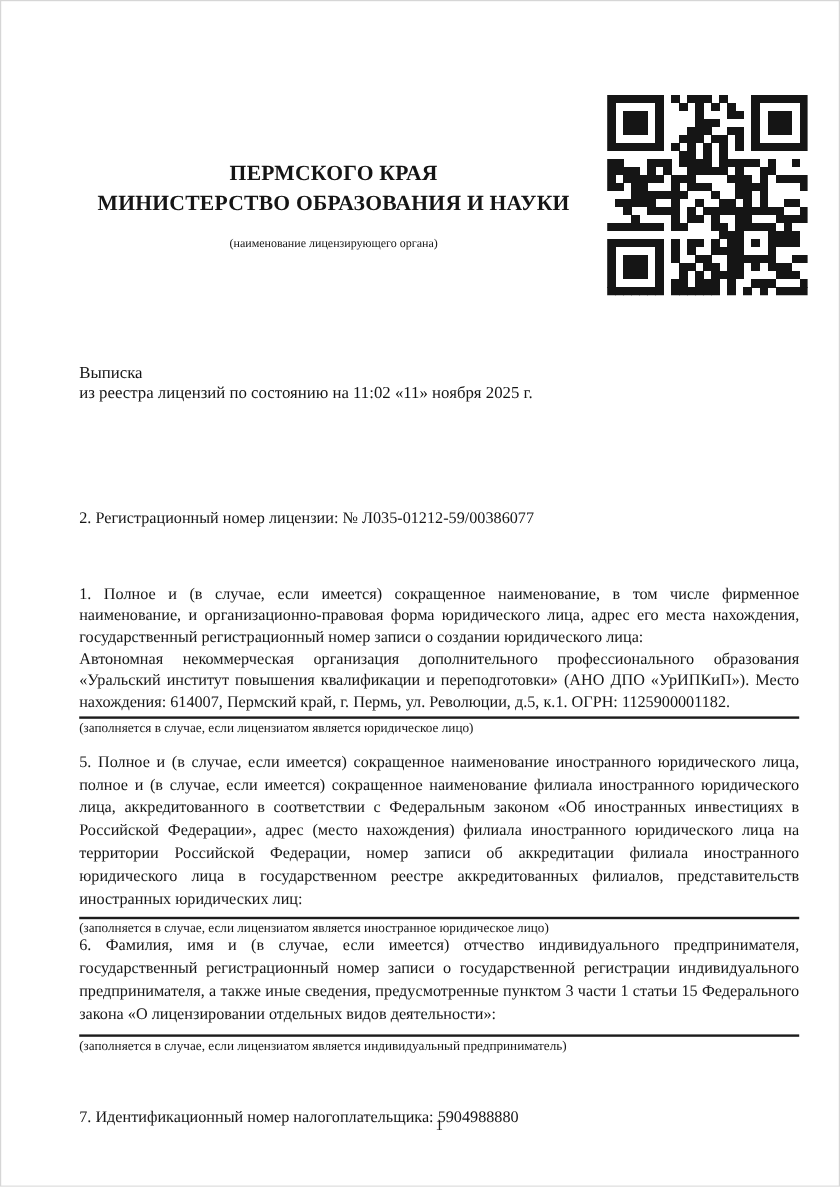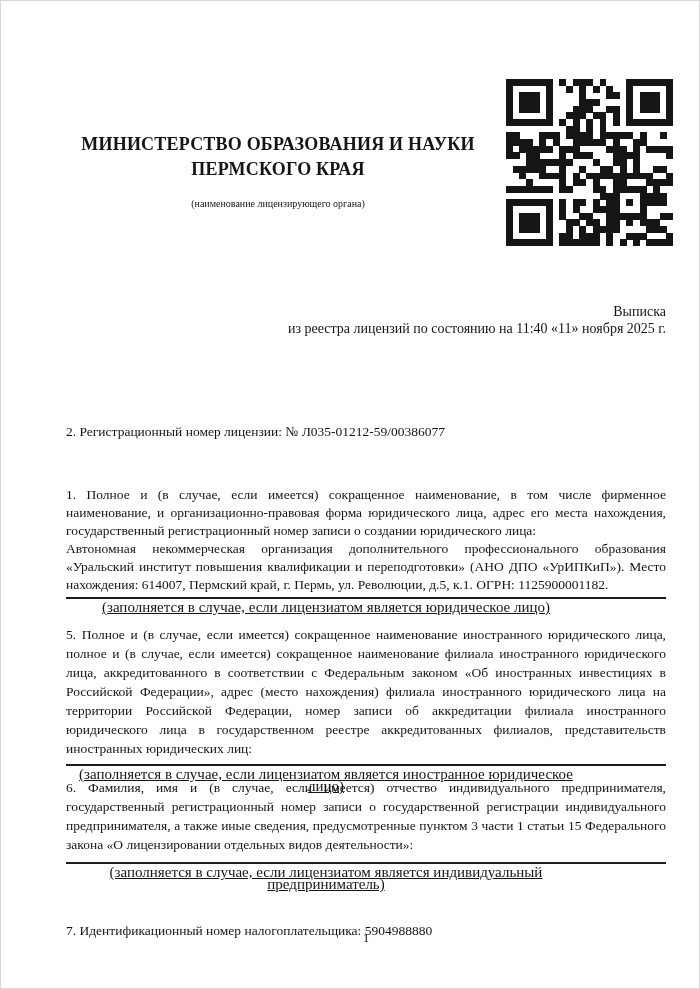--- a/index.html
+++ b/index.html
@@ -15,27 +15,27 @@
   }
   .abs{position:absolute;left:65px;width:600px;}
   
   .header{position:absolute;left:65px;top:131px;width:424px;text-align:center;}
   .ministry{font-size:18px;line-height:25px;font-weight:bold;margin:0;letter-spacing:.2px;}
   .header-caption{font-size:10px;line-height:13px;margin-top:15px;}
   
   .qr{position:absolute;left:505px;top:78px;width:167px;height:167px;}
   .qr svg{display:block;width:100%;height:100%;}
   
-  .title{font-size:14px;line-height:17px;text-align:right;}
+  .title{font-size:14px;line-height:17px;text-align:left;}
   
   .item{font-size:13.5px;line-height:19px;}
   p.par{margin:0;text-align:justify;font-size:13.5px;line-height:19px;}
   p.lh18{line-height:18px;}
   .rule{height:2px;background:#1c1c1c;margin-top:3px;}
-  .caption{width:520px;text-align:center;font-size:15px;line-height:12px;margin-top:2px;text-decoration:underline;}
+  .caption{width:520px;font-size:11px;line-height:12px;margin-top:2px;}
   .caption-abs{position:absolute;left:65px;width:520px;text-align:center;font-size:10.5px;line-height:12px;}
   .pagenum{position:absolute;left:65px;top:930px;width:600px;text-align:center;font-size:12.5px;}
 </style>
 </head>
 <body>
 
 <div class="page">
 
   <div class="qr">
     <svg viewBox="0 0 25 25" xmlns="http://www.w3.org/2000/svg" shape-rendering="crispEdges">
@@ -378,28 +378,28 @@
         <rect x="17" y="24" width="1.04" height="1.04" fill="#151515"></rect>
         <rect x="19" y="24" width="1.04" height="1.04" fill="#151515"></rect>
         <rect x="21" y="24" width="1.04" height="1.04" fill="#151515"></rect>
         <rect x="22" y="24" width="1.04" height="1.04" fill="#151515"></rect>
         <rect x="23" y="24" width="1.04" height="1.04" fill="#151515"></rect>
         <rect x="24" y="24" width="1.04" height="1.04" fill="#151515"></rect>
       </svg>
   </div>
 
   <div class="header">
+    <div class="ministry">ПЕРМСКОГО КРАЯ</div>
     <div class="ministry">МИНИСТЕРСТВО ОБРАЗОВАНИЯ И НАУКИ</div>
-    <div class="ministry">ПЕРМСКОГО КРАЯ</div>
     <div class="header-caption">(наименование лицензирующего органа)</div>
   </div>
 
   <div class="abs title" style="top:302px">
     <div>Выписка</div>
-    <div>из реестра лицензий по состоянию на 11:40 «11» ноября 2025 г.</div>
+    <div>из реестра лицензий по состоянию на 11:02 «11» ноября 2025 г.</div>
   </div>
 
 
   <div class="abs item" style="top:421px">2. Регистрационный номер лицензии: № Л035-01212-59/00386077</div>
 
 
   <div class="abs" style="top:485px">
     <p class="par lh18">1. Полное и (в случае, если имеется) сокращенное наименование, в том числе фирменное наименование, и организационно-правовая форма юридического лица, адрес его места нахождения, государственный регистрационный номер записи о создании юридического лица:</p>
     <p class="par lh18">Автономная некоммерческая организация дополнительного профессионального образования «Уральский институт повышения квалификации и переподготовки» (АНО ДПО «УрИПКиП»). Место нахождения: 614007, Пермский край, г. Пермь, ул. Революции, д.5, к.1. ОГРН: 1125900001182.</p>
     <div class="rule"></div>

